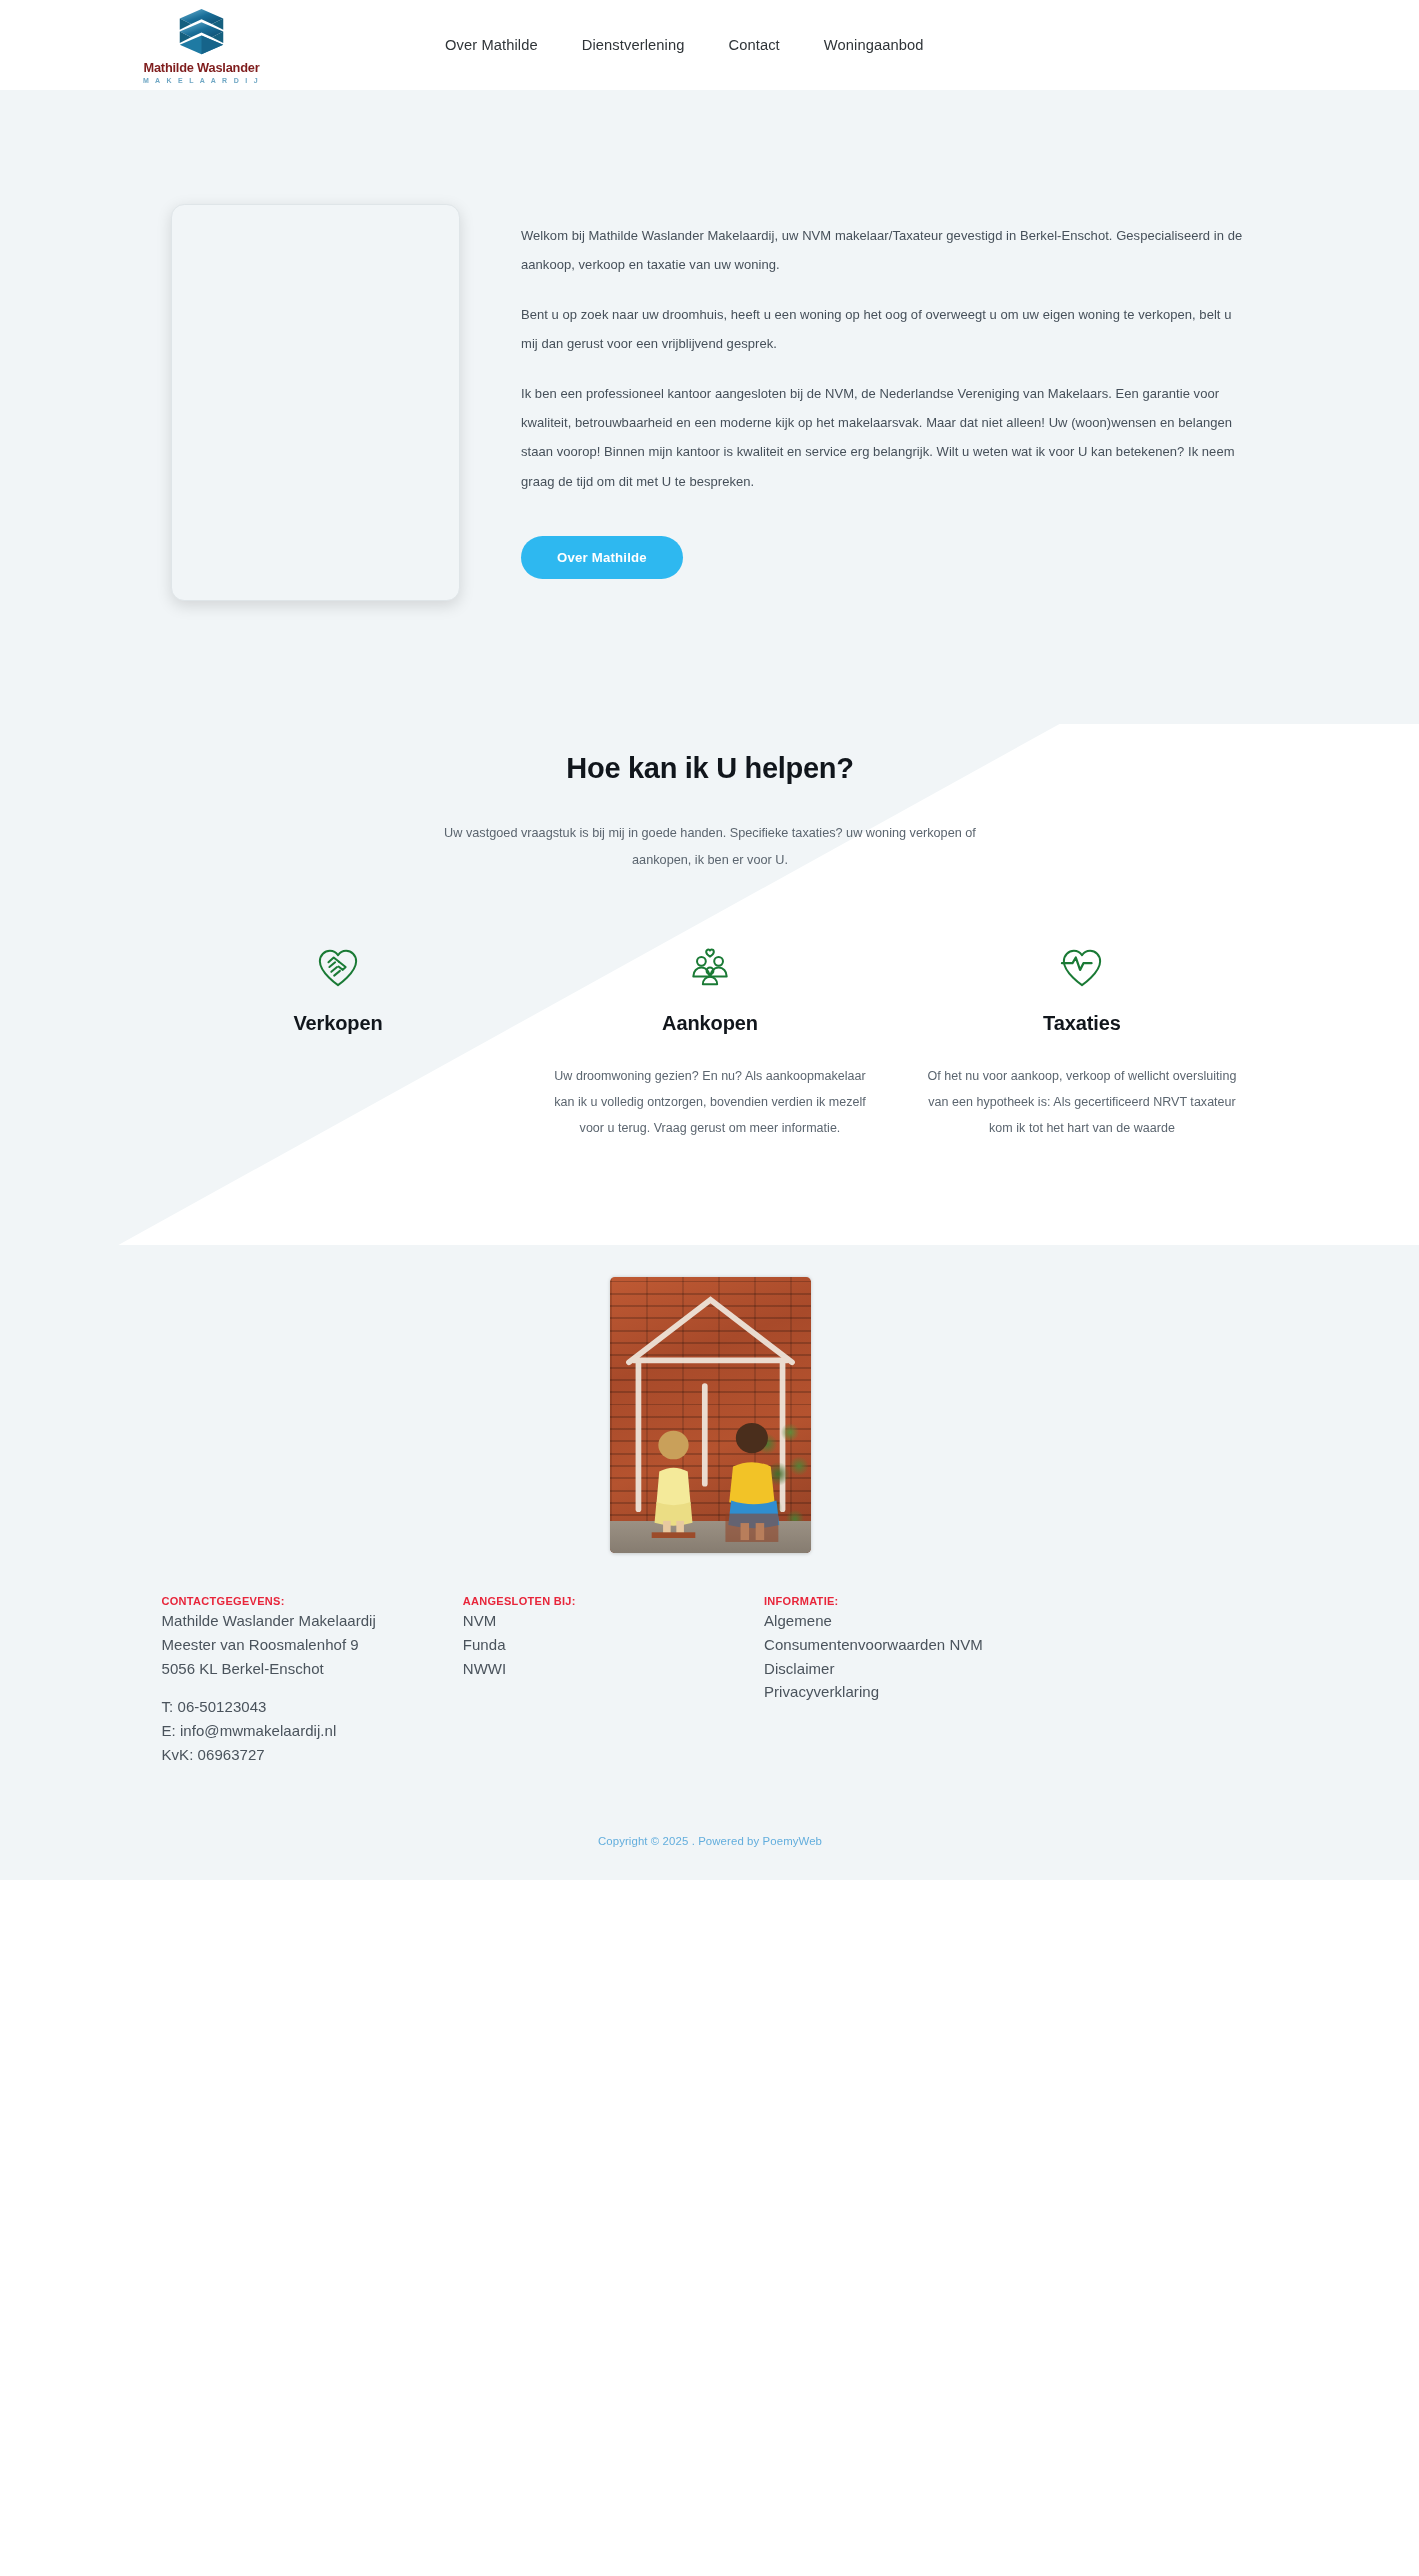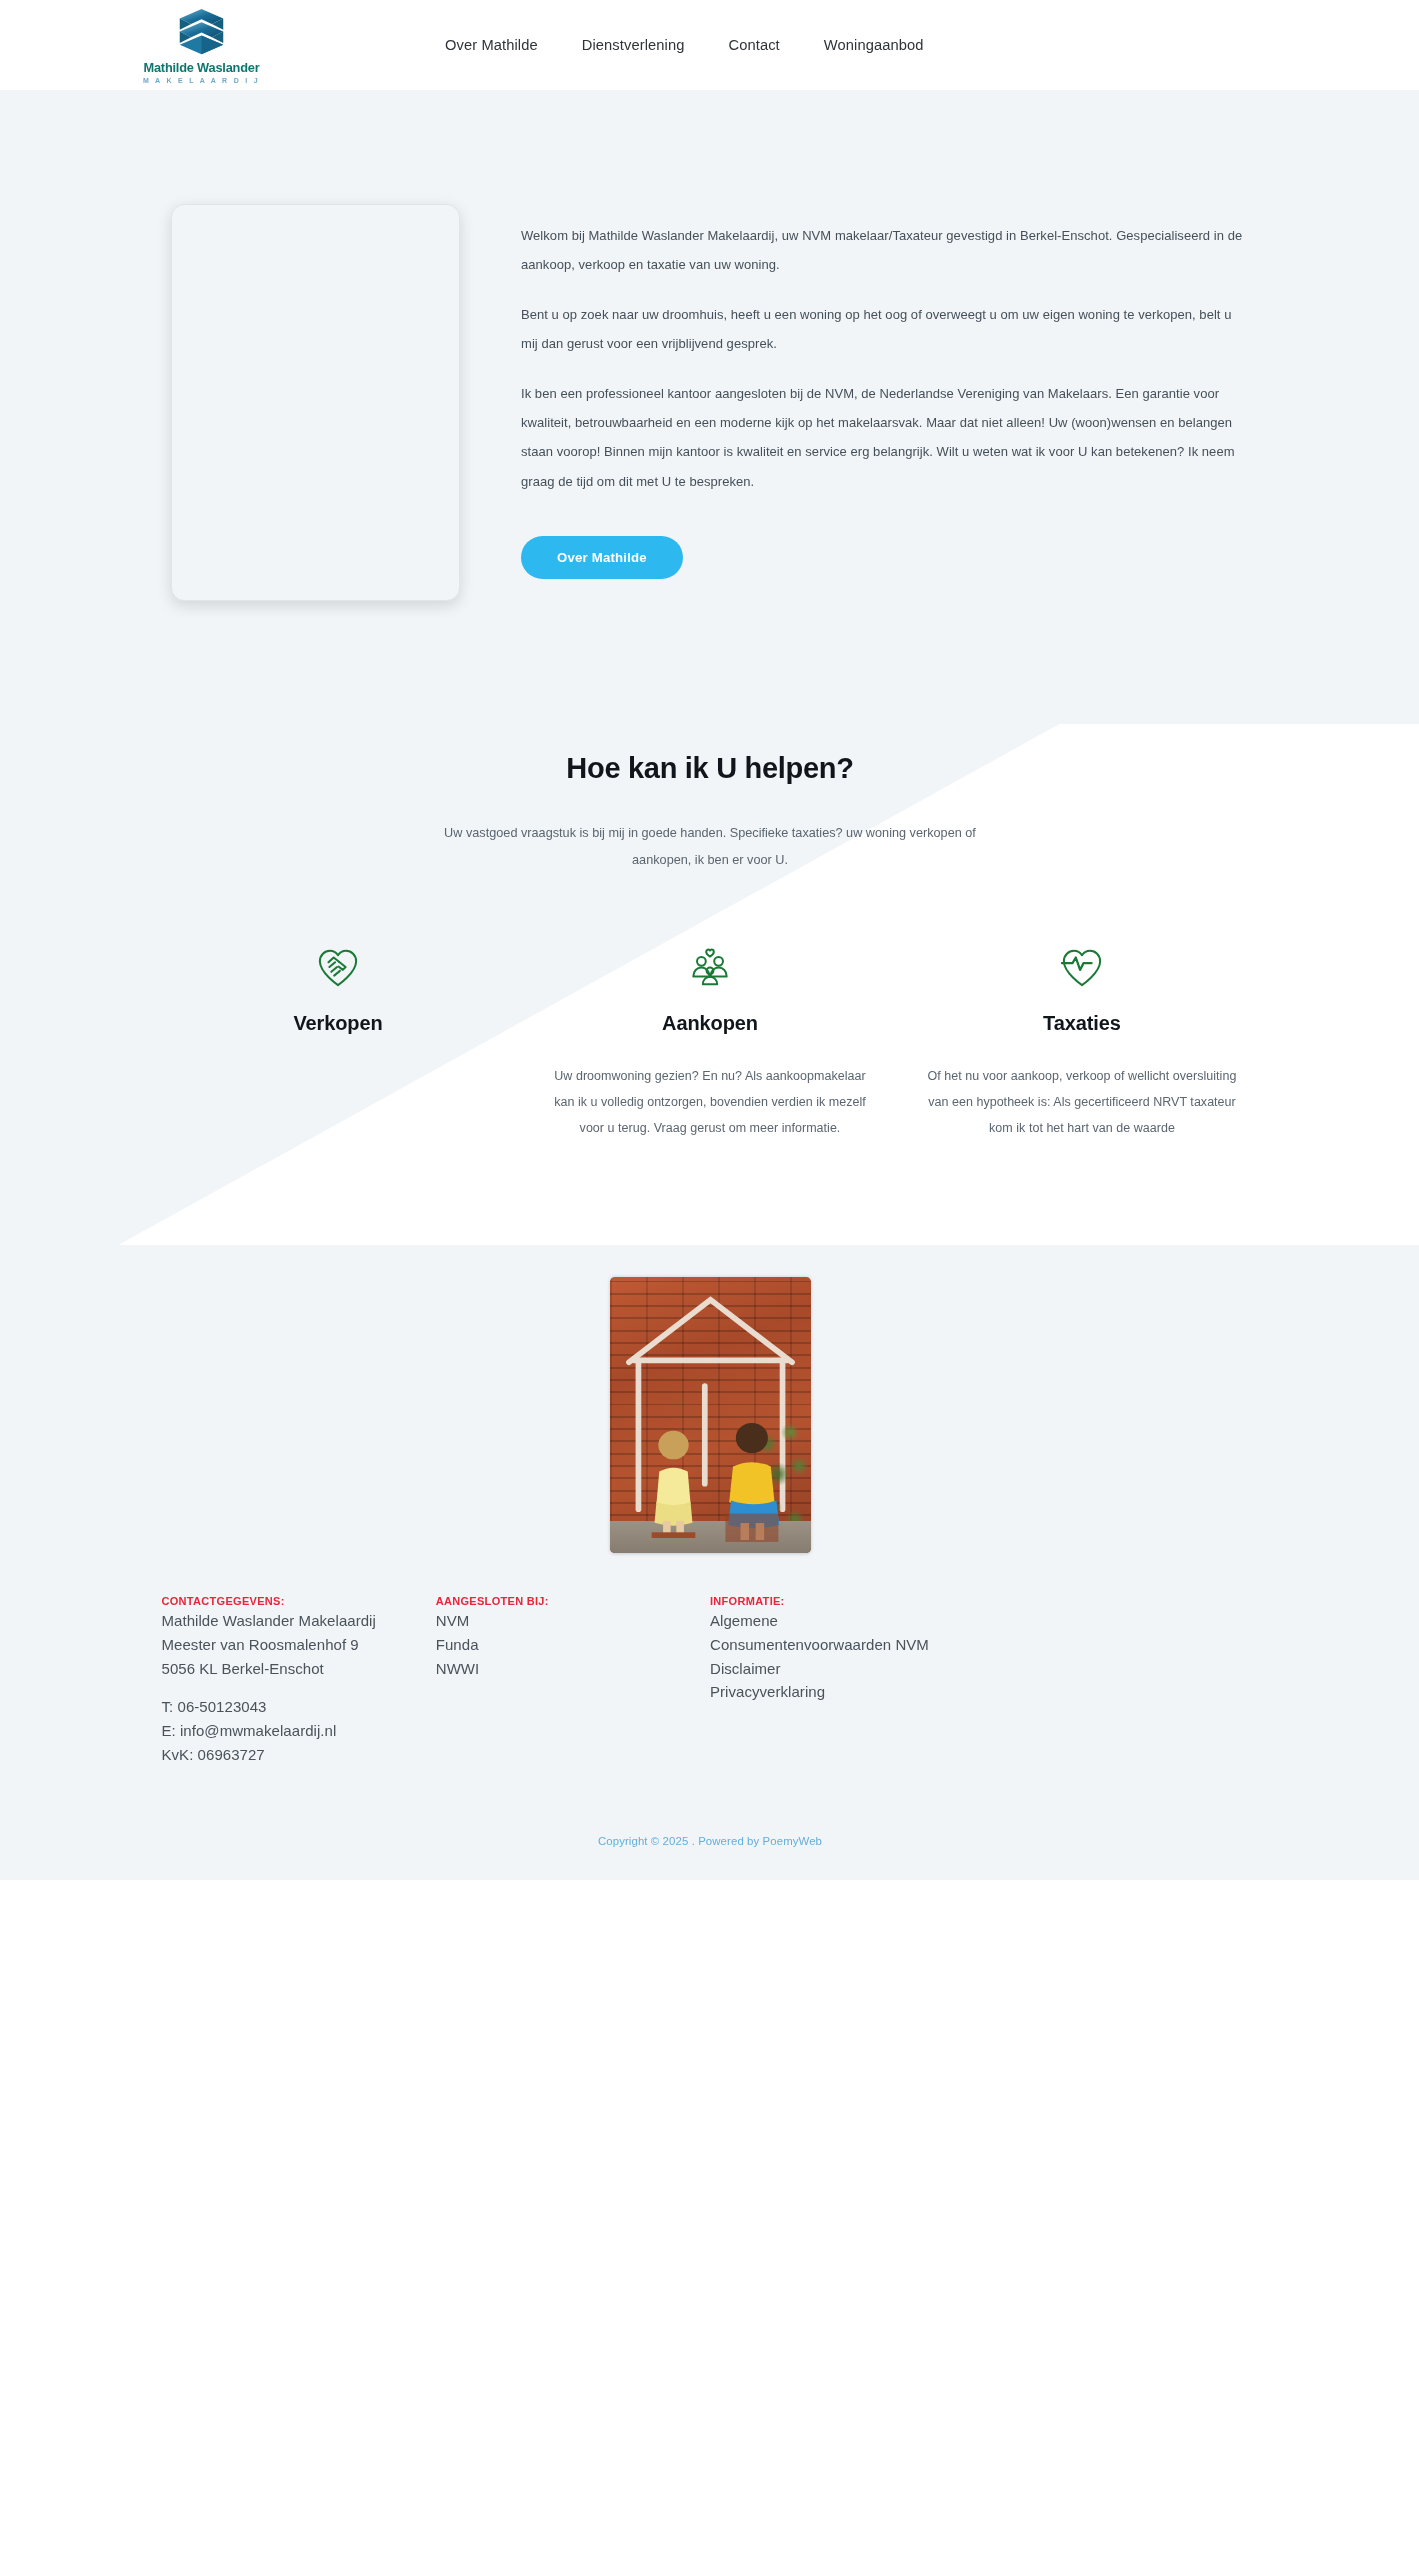--- a/index.html
+++ b/index.html
@@ -16,21 +16,21 @@
     position: relative; z-index: 30;
     height: 90px; background: #ffffff;
     display: flex; align-items: center;
   }
   .logo-wrap {
     position: absolute; left: 140px; top: 7.6px;
     width: 123px; display: flex; flex-direction: column; align-items: center;
   }
   .logo-mark { width: 55px; height: 51px; display: block; }
   .logo-name {
-    font-size: 12.8px; font-weight: 700; color: #0f766e;
+    font-size: 12.8px; font-weight: 700; color: #7f1d1d;
     margin-top: 1.9px; letter-spacing: -0.2px; white-space: nowrap;
   }
   .logo-sub {
     font-size: 7px; color: #6fa7c4; letter-spacing: 2.3px;
     margin-top: 1.9px; font-weight: 600; white-space: nowrap;
   }
   .nav { margin-left: 445px; display: flex; align-items: center; gap: 44px; }
   .nav a {
     font-size: 14.7px; color: #2f3438; text-decoration: none;
     letter-spacing: 0.1px; white-space: nowrap;
@@ -191,21 +191,21 @@
       radial-gradient(circle 14px at 49px 45px, #577f36, transparent 70%),
       radial-gradient(circle 16px at 21px 87px, #3d6327, transparent 70%),
       radial-gradient(circle 13.2px at 45px 98px, #4e7a32, transparent 70%);
   }
   .kid { position: absolute; }
   .ground {
     position: absolute; left: 0; right: 0; bottom: 0; height: 32px;
     background: linear-gradient(#9b9184, #867c70);
   }
   .footer-cols {
-    width: 1097px; margin: 0 auto; display: flex; padding-bottom: 38px;
+    width: 1097px; margin: 0 auto; display: flex; padding-bottom: 38px; gap: 27px;
   }
   .fcol { flex: 0 0 25%; padding-right: 23px; }
   .fcol h4 {
     font-size: 11px; font-weight: 700; color: #e8253a;
     letter-spacing: 0.3px; margin-bottom: 1.9px;
   }
   .fcol p, .fcol a {
     display: block; font-size: 15px; color: #4a535c;
     line-height: 1.58; text-decoration: none; letter-spacing: 0.05px;
   }

